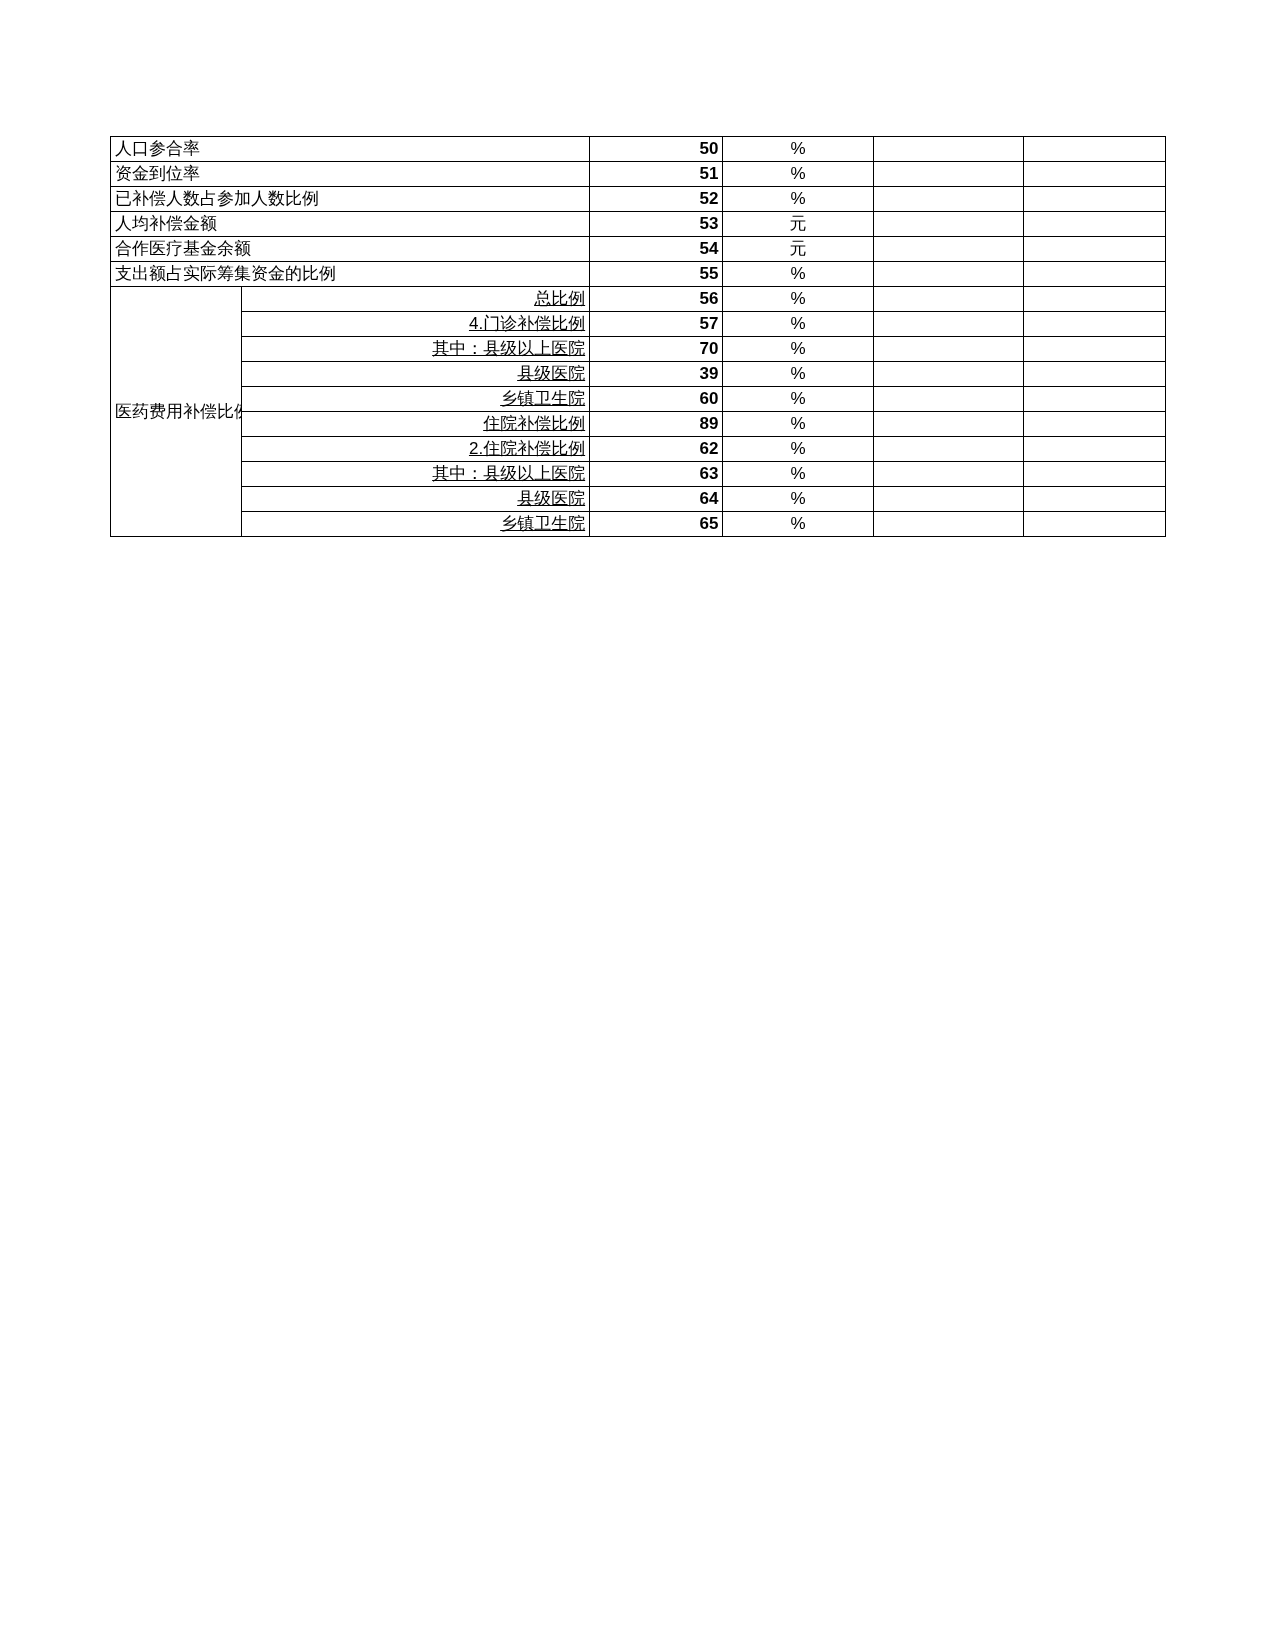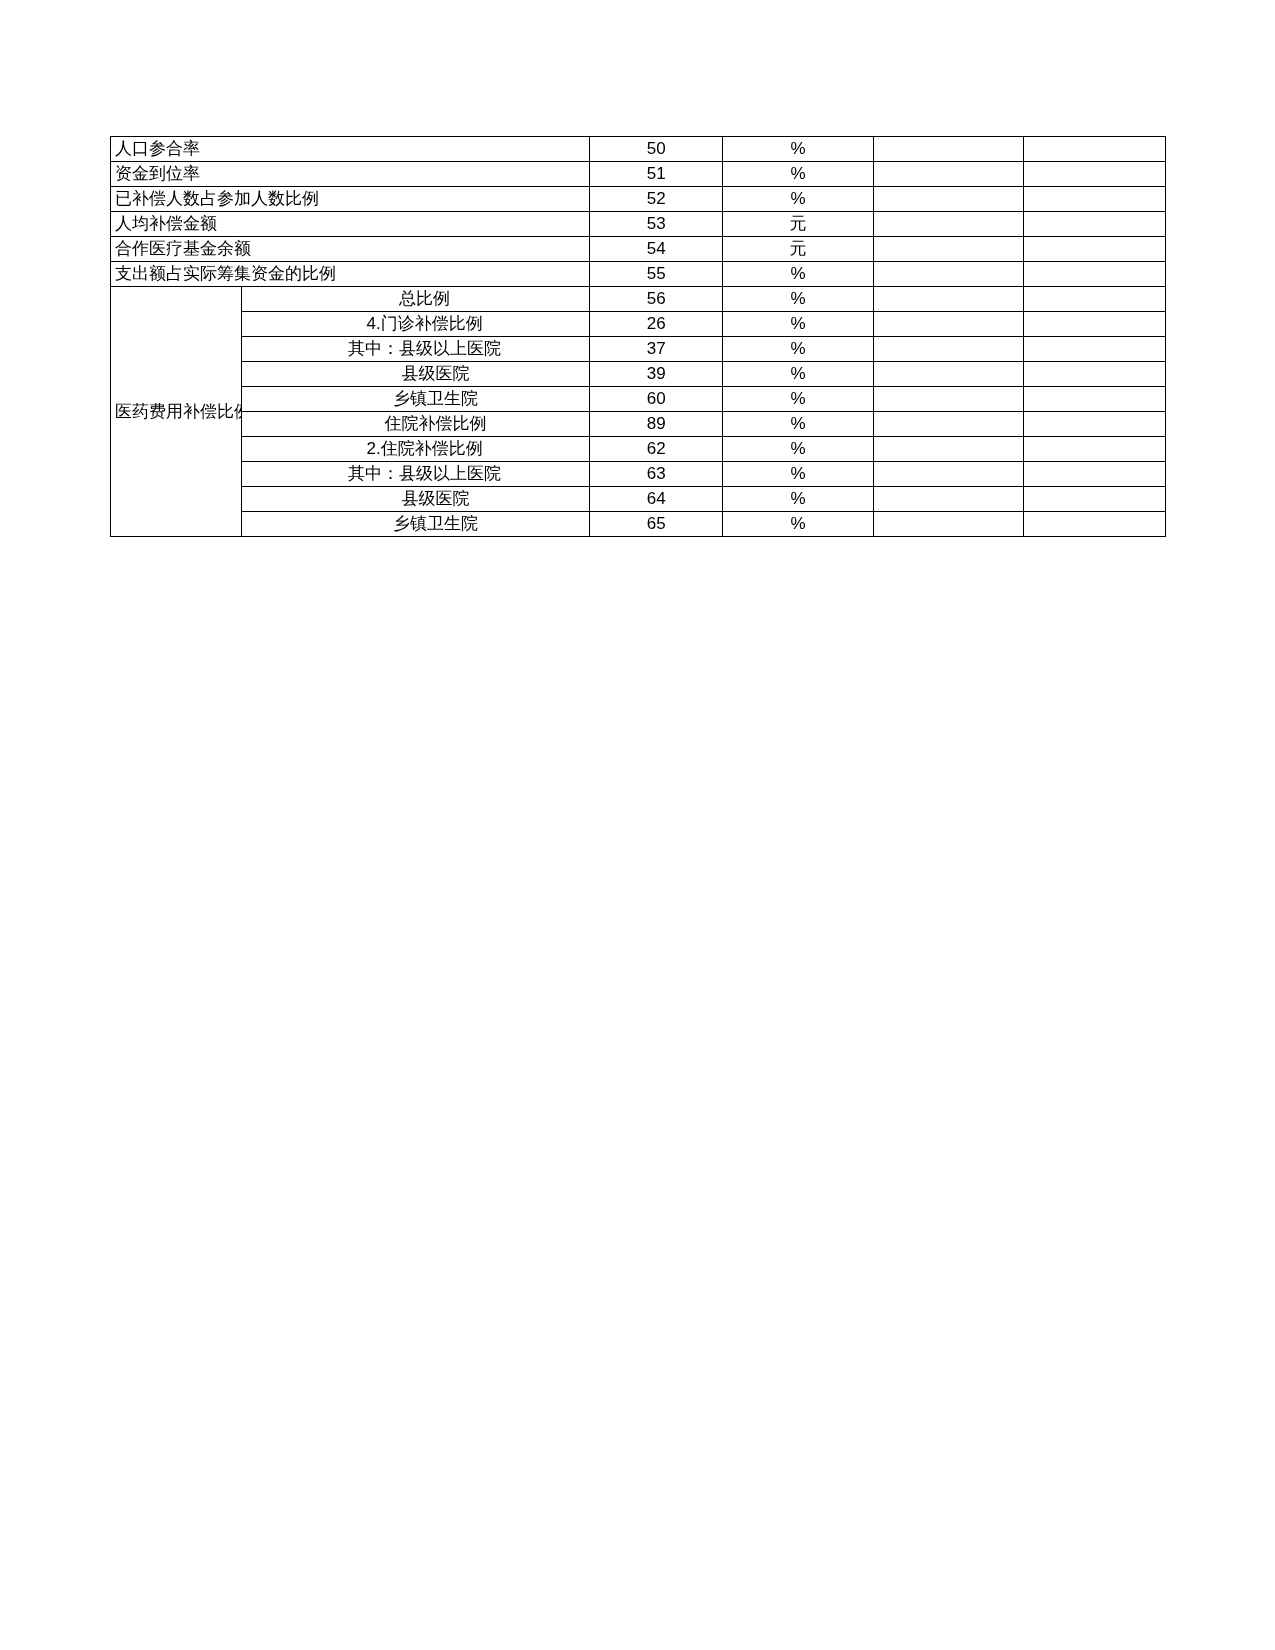--- a/index.html
+++ b/index.html
@@ -41,26 +41,27 @@
   col.c-no      { width: 124px; }
   col.c-unit    { width: 140px; }
   col.c-v1      { width: 140px; }
   col.c-v2      { width: 132px; }
 
   .label-cell {
     text-align: left;
     padding-left: 6px;
   }
   .sub-cell {
-    text-align: center;
+    text-align: right;
     padding-left: 6px;
+    text-decoration: underline;
   }
   .sub-cell.indent1 { padding-left: 22px; }
   .sub-cell.indent2 { padding-left: 44px; }
-  .no-cell   { text-align: center; }
+  .no-cell   { text-align: right; font-weight: bold; }
   .unit-cell { text-align: center; }
   .val-cell  { text-align: center; }
   .group-cell {
     text-align: left;
     padding-left: 6px;
     vertical-align: middle;
     word-break: break-all;
     white-space: normal;
     line-height: 1.3;
   }
@@ -124,28 +125,28 @@
         <tr>
           <td class="group-cell" rowspan="10">医药费用补偿比例</td>
           <td class="sub-cell indent1">总比例</td>
           <td class="no-cell">56</td>
           <td class="unit-cell">%</td>
           <td class="val-cell"></td>
           <td class="val-cell"></td>
         </tr>
         <tr>
           <td class="sub-cell indent1">4.门诊补偿比例</td>
-          <td class="no-cell">26</td>
+          <td class="no-cell">57</td>
           <td class="unit-cell">%</td>
           <td class="val-cell"></td>
           <td class="val-cell"></td>
         </tr>
         <tr>
           <td class="sub-cell indent1">其中：县级以上医院</td>
-          <td class="no-cell">37</td>
+          <td class="no-cell">70</td>
           <td class="unit-cell">%</td>
           <td class="val-cell"></td>
           <td class="val-cell"></td>
         </tr>
         <tr>
           <td class="sub-cell indent2">县级医院</td>
           <td class="no-cell">39</td>
           <td class="unit-cell">%</td>
           <td class="val-cell"></td>
           <td class="val-cell"></td>

